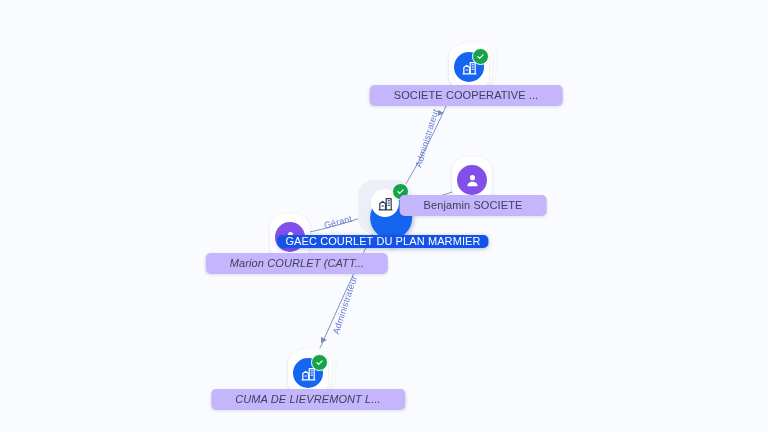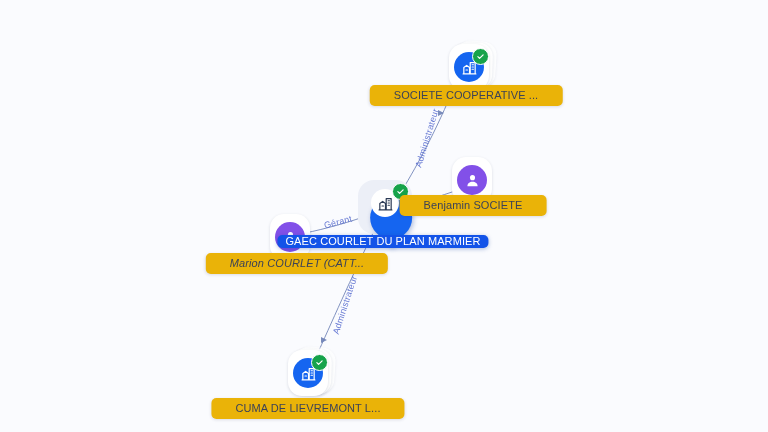--- a/index.html
+++ b/index.html
@@ -146,21 +146,21 @@
     display: flex;
     align-items: center;
     justify-content: center;
     z-index: 4;
   }
 
   
   .node-label {
     position: absolute;
     transform: translate(-50%, 0);
-    background: #eab308;
+    background: #c4b5fd;
     color: #3c4257;
     font-size: 11px;
     line-height: 13px;
     padding: 4px 24px;
     border-radius: 5px;
     white-space: nowrap;
     box-shadow: 0 1px 3px rgba(40,50,90,0.15);
     letter-spacing: .1px;
   }
   .node-label.selected {
@@ -279,16 +279,16 @@
       </div>
     </div>
   <div id="label-layer">
       <div class="edge-label" style="left: 427px; top: 138px; transform: translate(-50%, -50%) rotate(-73deg);">Administrateur</div>
       <div class="edge-label" style="left: 338px; top: 222px; transform: translate(-50%, -50%) rotate(-15deg);">Gérant</div>
       <div class="edge-label" style="left: 345px; top: 305px; transform: translate(-50%, -50%) rotate(-72deg);">Administrateur</div>
       <div class="node-label" style="left: 466px; top: 85px;">SOCIETE COOPERATIVE ...</div>
       <div class="node-label" style="left: 473px; top: 195px;">Benjamin SOCIETE</div>
       <div class="node-label selected" style="left: 383px; top: 235px;">GAEC COURLET DU PLAN MARMIER</div>
       <div class="node-label" style="left: 297px; top: 253px; font-style: italic;">Marion COURLET (CATT...</div>
-      <div class="node-label" style="left: 308px; top: 398px;">CUMA DE LIEVREMONT L...</div>
+      <div class="node-label" style="left: 308px; top: 389px; font-style: italic;">CUMA DE LIEVREMONT L...</div>
     </div>
 
 </div>
 
 </body></html>

